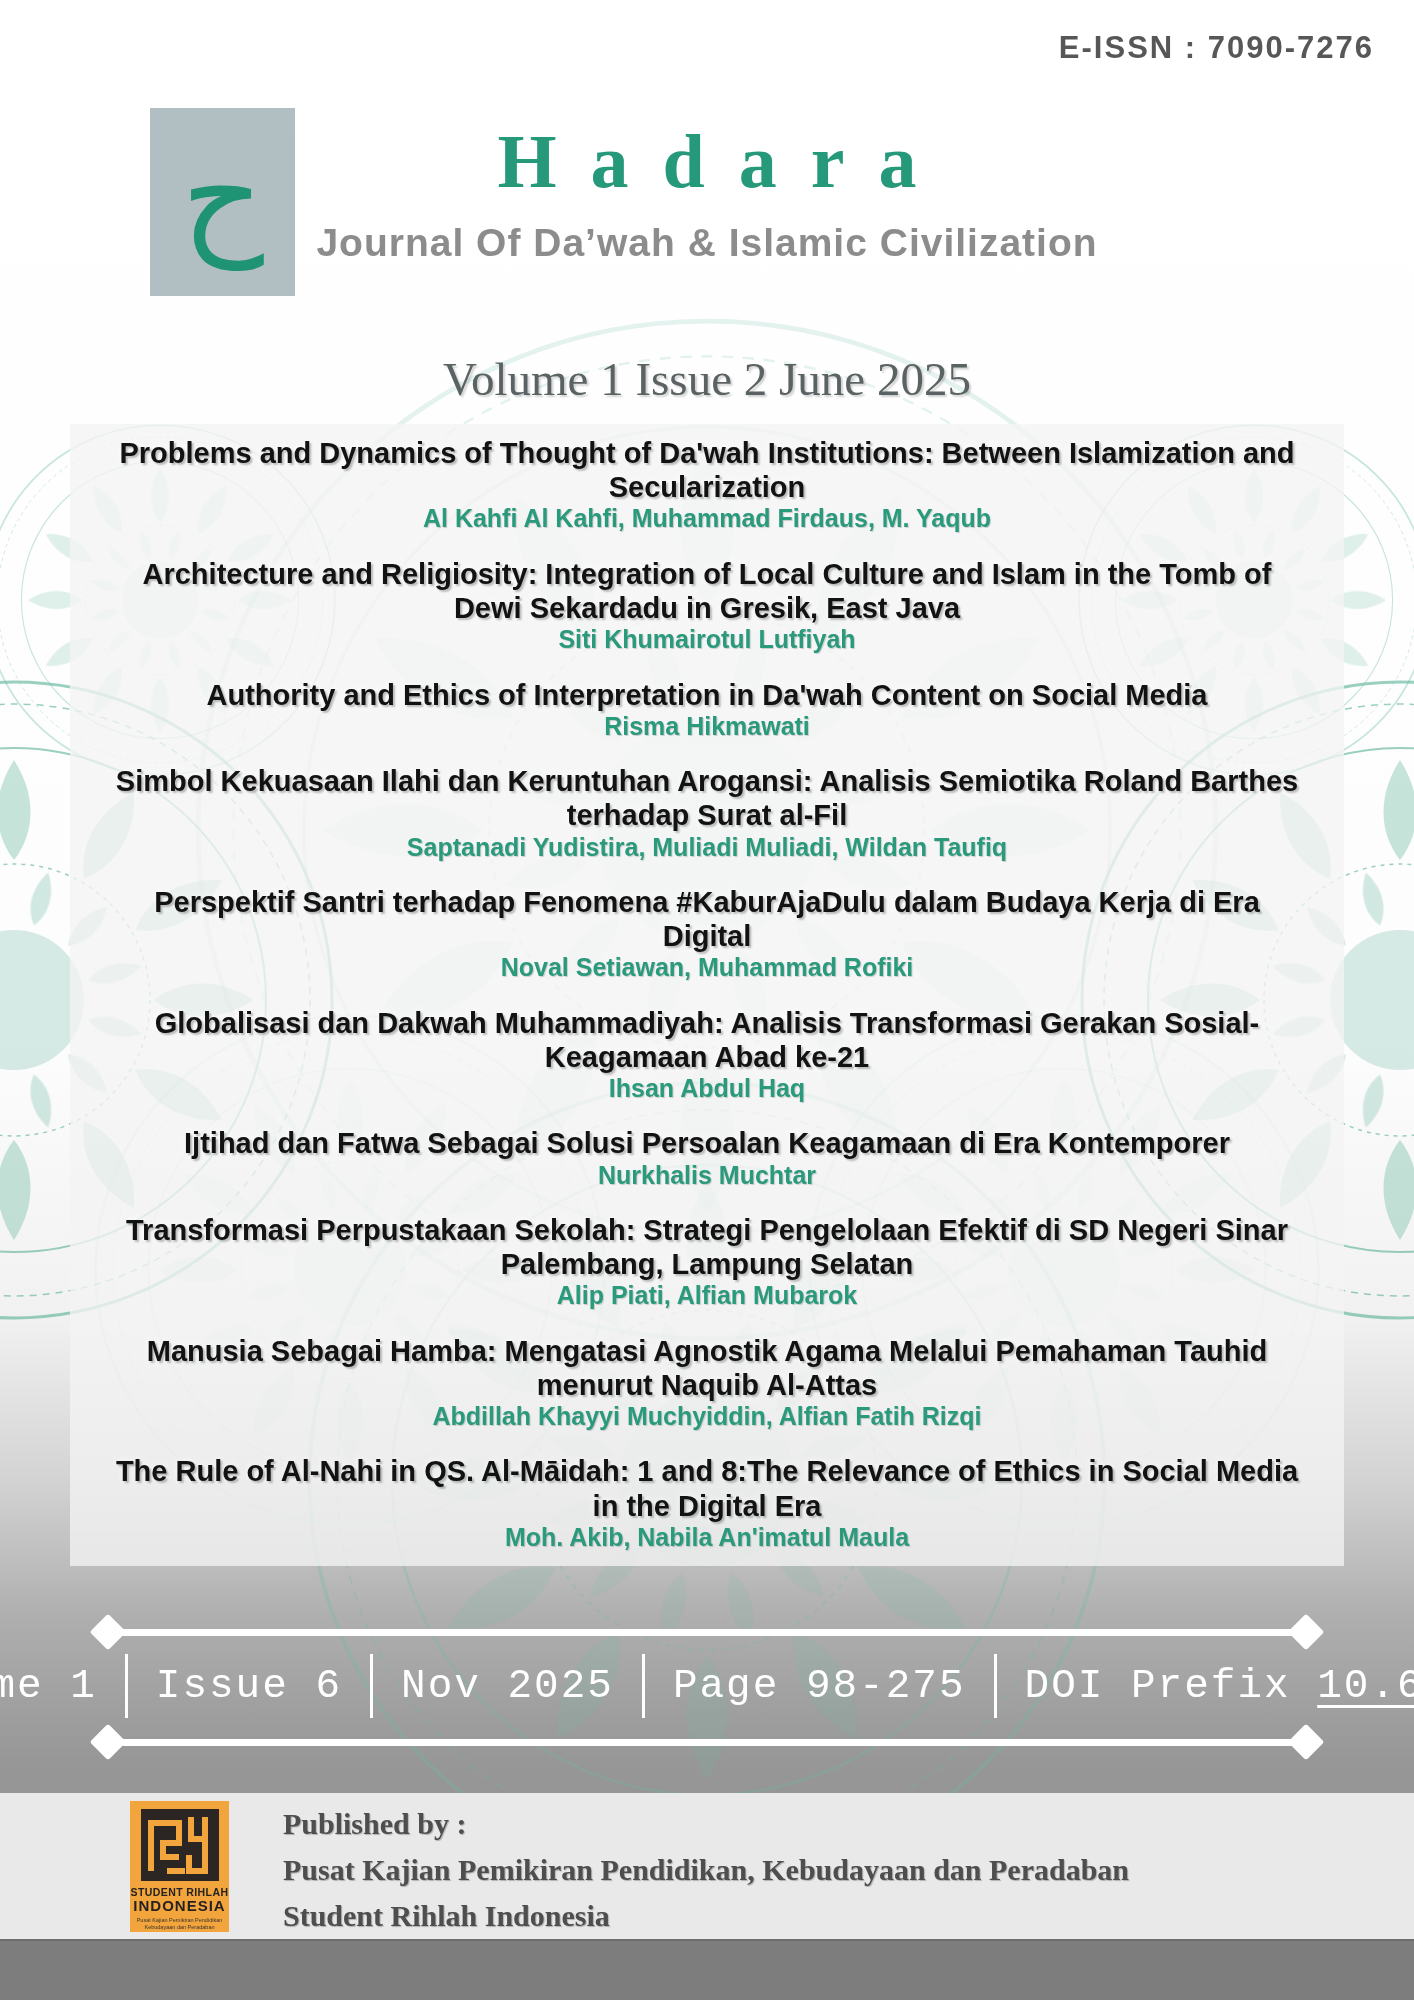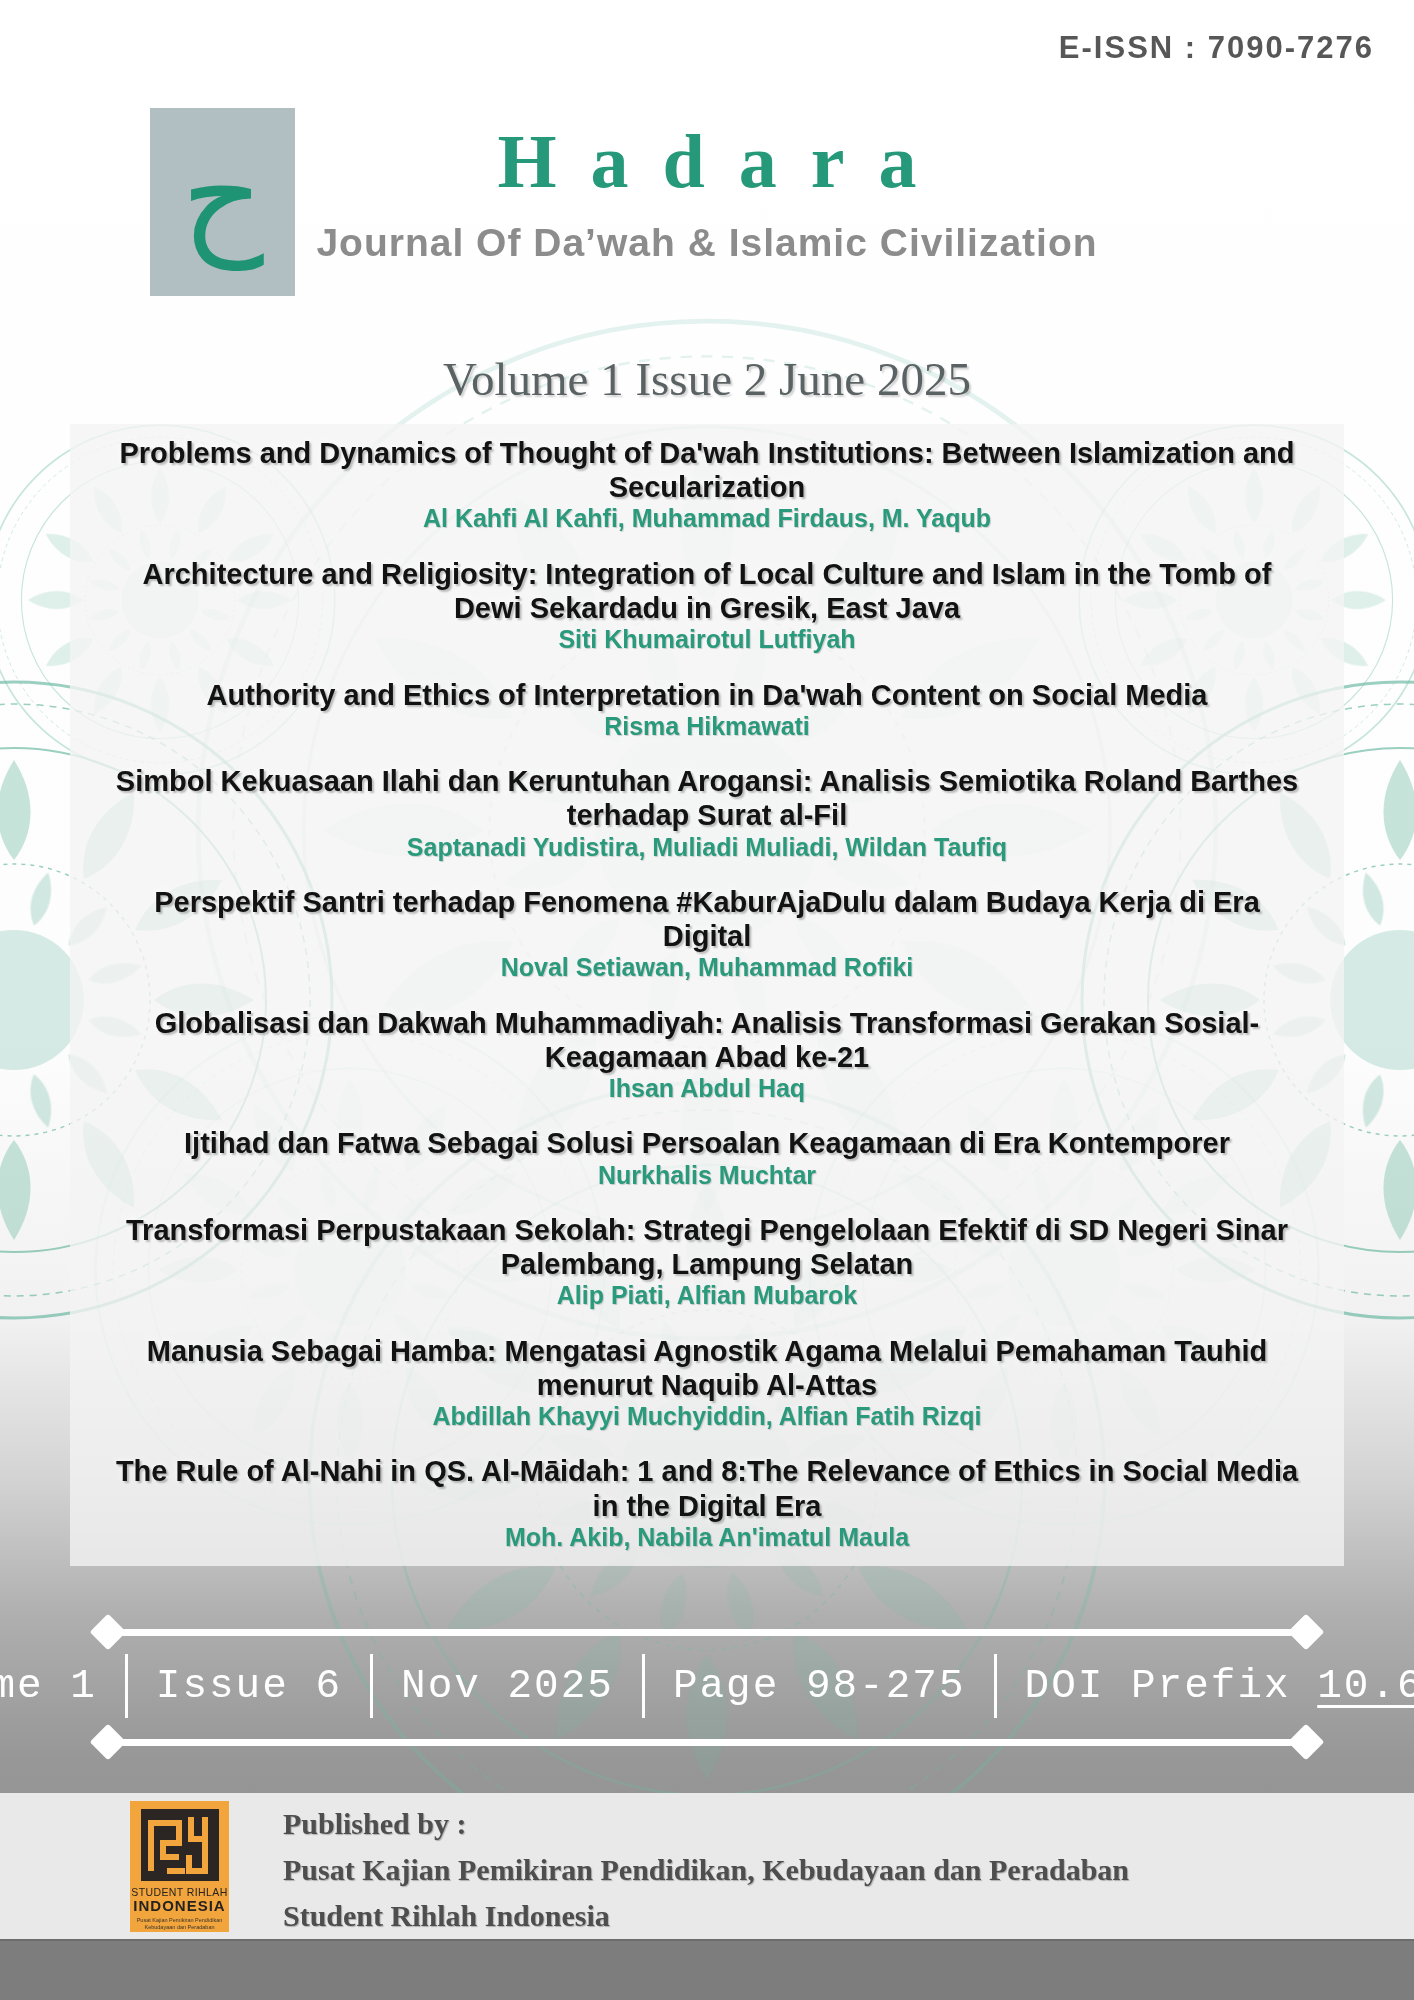--- a/index.html
+++ b/index.html
@@ -79,21 +79,21 @@
   .pub-band{
     position:absolute;left:0;right:0;top:1793px;height:146px;z-index:2;
     background:#e9e9e9;box-shadow:0 2px 0 rgba(0,0,0,0.12);
   }
   .pub-logo{
     position:absolute;left:130px;top:8px;width:99px;height:131px;
     background:#f2a53c;display:flex;flex-direction:column;align-items:center;
     padding-top:8px;box-sizing:border-box;
   }
   .pub-logo .kufic{flex:0 0 auto;}
-  .pub-logo .l1{font-size:10.5px;font-weight:normal;color:#262220;letter-spacing:0.4px;margin-top:5px;}
+  .pub-logo .l1{font-size:10.5px;font-weight:bold;color:#262220;letter-spacing:0.4px;margin-top:5px;}
   .pub-logo .l2{font-size:15px;font-weight:bold;color:#262220;letter-spacing:1px;margin-top:-1px;}
   .pub-logo .l3{font-size:5.5px;color:#3a342e;margin-top:3px;text-align:center;line-height:1.3;}
   .pub-text{position:absolute;left:283px;top:14px;font-family:"Liberation Serif",serif;color:#4e4e4e;}
   .pub-text .heading{font-size:30px;font-weight:bold;text-shadow:1px 1px 1px rgba(0,0,0,0.25);}
   .pub-text .line{font-size:30px;font-weight:bold;margin-top:12px;text-shadow:1px 1px 1px rgba(0,0,0,0.25);}
   .bottom-strip{
     position:absolute;left:0;right:0;top:1939px;height:61px;background:#7d7d7d;z-index:1;
   }
 </style>
 </head>

